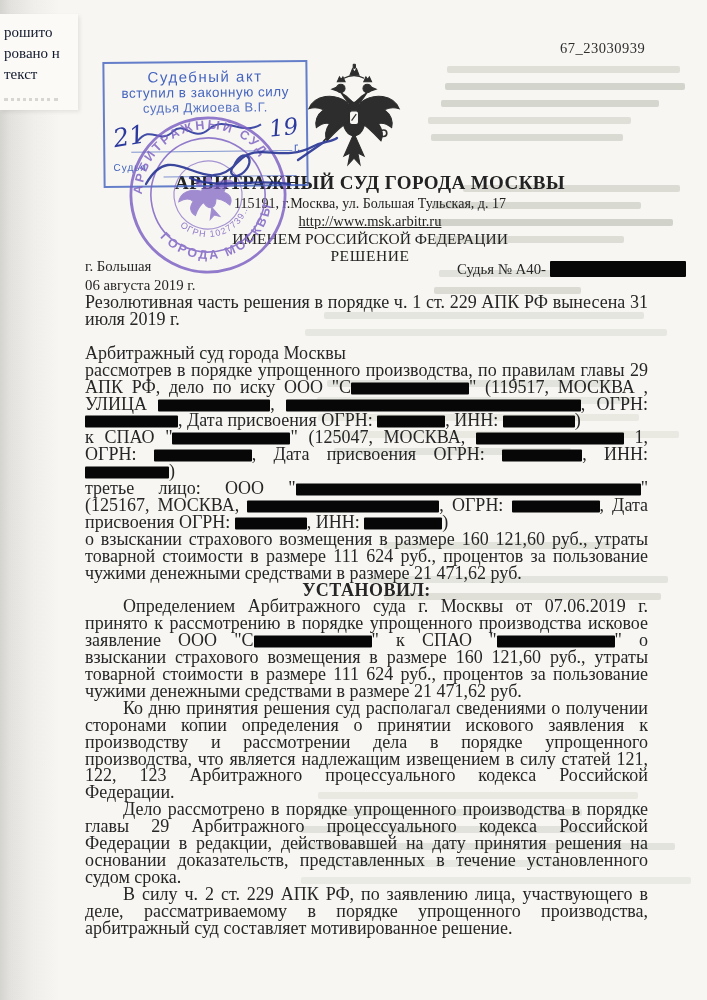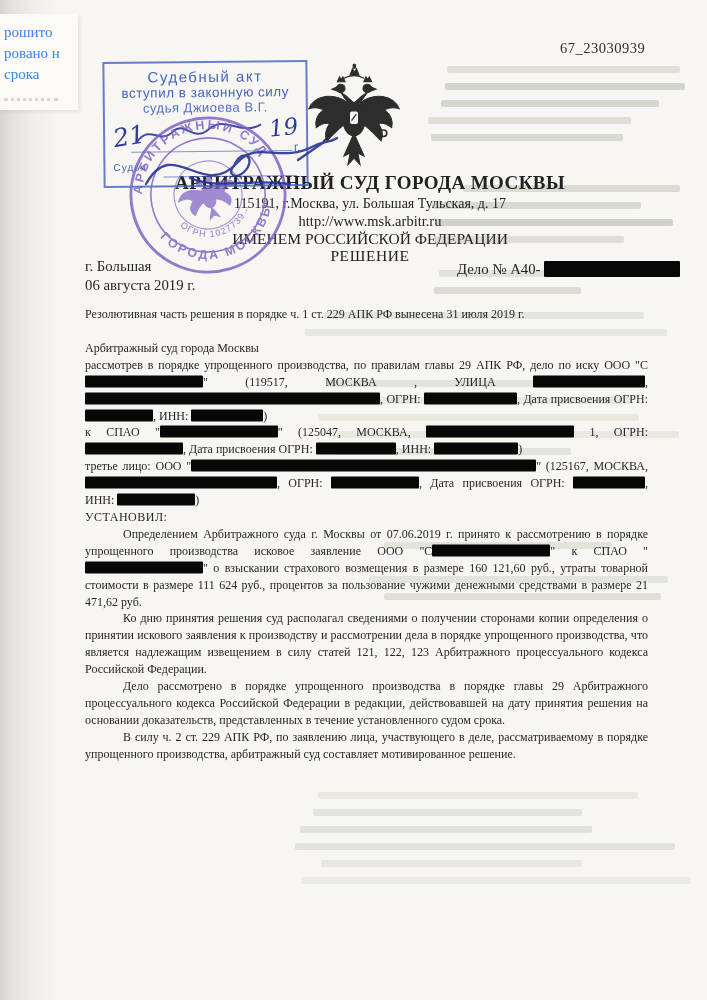--- a/index.html
+++ b/index.html
@@ -11,47 +11,47 @@
     font-family:"Liberation Serif", serif;
     color:#262626;
   }
   
   .edge-shade{position:absolute; left:0; top:0; width:60px; height:100%;
     background:linear-gradient(90deg, rgba(120,120,115,.18), rgba(120,120,115,.05) 55%, transparent);
     pointer-events:none;}
   
   .corner{position:absolute; left:0; top:14px; width:78px; height:96px;
     background:#fbfaf7; box-shadow:2px 2px 4px rgba(0,0,0,.08);}
-  .corner .frag{position:absolute; left:4px; top:8px; font-size:15px; line-height:21px; color:#3b82f6;}
+  .corner .frag{position:absolute; left:4px; top:8px; font-size:15px; line-height:21px; color:#0f172a;}
   .corner .faded{position:absolute; left:4px; top:84px; width:54px; border-top:3px dotted #c9c7c2; opacity:.7;}
   
   .doccode{position:absolute; top:40px; left:560px; font-size:14.5px; letter-spacing:.5px; color:#2e2e2e;}
   
   .coa{position:absolute; left:303px; top:62px; width:102px; height:112px;}
   
   .hdr{position:absolute; left:70px; width:600px; text-align:center; color:#222;}
   .hdr.court{top:172px; font-size:19px; font-weight:bold; letter-spacing:.4px;}
   .hdr.addr{top:196px; font-size:14px;}
-  .hdr.url{top:213px; font-size:14.5px;}
+  .hdr.url{top:213px; font-size:14.5px;text-decoration:underline;}
   .hdr.name{top:230px; font-size:15.5px;}
   .hdr.dtype{top:247px; font-size:15.5px; letter-spacing:.6px;}
   
   .caserow{position:absolute; left:85px; top:258px; width:563px; font-size:14.8px;}
   .caserow .city{position:absolute; left:0; top:0;}
   .caserow .caseno{position:absolute; left:372px; top:0; white-space:nowrap;}
   .caserow .date{position:absolute; left:0; top:19px;}
   .red{display:inline-block; background:#070707; height:12px; transform:translateY(1.5px); border-radius:1px;}
   .red.case{height:16px; width:136px; transform:translateY(3px);}
   
-  .docbody{position:absolute; left:85px; top:306px; width:563px;
-    font-size:12px; line-height:16.9px; text-align:justify;}
+  .docbody{position:absolute; left:85px; top:294px; width:563px;
+    font-size:18px; line-height:16.9px; text-align:justify;}
   .docbody p{margin:0;}
   .docbody p.space{margin-top:17px;}
   .docbody p.indent{text-indent:38px;}
-  .docbody p.center{letter-spacing:.5px;}
+  .docbody p.center{text-align:center; letter-spacing:.5px;font-weight:bold;}
   
   .stamp{position:absolute; left:103px; top:61px; width:201px; height:122px;
     border:2.5px solid rgba(64,96,190,.8); transform:rotate(-.6deg);
     color:rgba(58,92,188,.95); font-family:"Liberation Sans", sans-serif; text-align:center;}
   .stamp .s1{margin-top:5px; font-size:15px; letter-spacing:1.5px;}
   .stamp .s2{font-size:13.5px; letter-spacing:.5px;}
   .stamp .s3{font-size:13px; letter-spacing:.5px; opacity:.9;}
   .stamp .dline{position:absolute; left:26px; right:14px; top:88px; border-bottom:1.5px solid rgba(64,96,190,.65);}
   .stamp .gdot{position:absolute; right:6px; top:78px; font-size:12px;}
   .stamp .judge{position:absolute; left:8px; top:98px; font-size:10px; letter-spacing:1px;}
@@ -110,21 +110,21 @@
         <div style="position: absolute; left: 6px; top: 89px; width: 390px; height: 7px; background: rgba(150, 156, 138, 0.13);"></div>
       </div>
     </div>
 
   <div class="edge-shade"></div>
 
   <div class="corner">
     <div class="frag">
       <div>рошито</div>
       <div>ровано н</div>
-      <div>срока</div>
+      <div>текст</div>
     </div>
     <div class="faded"></div>
   </div>
 
   <div class="doccode">67_23030939</div>
 
   <svg class="coa" viewBox="0 0 100 110">
     <g fill="#2d2d2d" stroke="#2d2d2d" stroke-width="1">
       <path d="M46,13 l2.5,-6.5 2,3.6 2,-3.6 2.5,6.5 z"></path>
       <rect x="49.2" y="2.2" width="2.2" height="4" rx=".5"></rect>
@@ -148,30 +148,31 @@
   </svg>
 
   <div class="hdr court">АРБИТРАЖНЫЙ СУД ГОРОДА МОСКВЫ</div>
   <div class="hdr addr">115191, г.Москва, ул. Большая Тульская, д. 17</div>
   <div class="hdr url">http://www.msk.arbitr.ru</div>
   <div class="hdr dtype">РЕШЕНИЕ</div>
   <div class="hdr name">ИМЕНЕМ РОССИЙСКОЙ ФЕДЕРАЦИИ</div>
 
   <div class="caserow">
     <span class="city">г. Большая</span>
-    <span class="caseno"><span>Дело № А40-</span> <span class="red case"></span></span>
+    <span class="caseno"><span>Судья № А40-</span> <span class="red case"></span></span>
     <span class="date">06 августа 2019 г.</span>
   </div>
 
   <div class="docbody" id="docbody">
       <p class="">Резолютивная часть решения в порядке ч. 1 ст. 229 АПК РФ вынесена 31 июля 2019 г.</p>
       <p class=" space">Арбитражный суд города Москвы</p>
       <p class="">рассмотрев в порядке упрощенного производства, по правилам главы 29 АПК РФ, дело по иску ООО "С<span class="red" style="width: 118px;"></span>" (119517, МОСКВА , УЛИЦА <span class="red" style="width: 112px;"></span>, <span class="red" style="width: 295px;"></span>, ОГРН: <span class="red" style="width: 93px;"></span>, Дата присвоения ОГРН: <span class="red" style="width: 68px;"></span>, ИНН: <span class="red" style="width: 72px;"></span>)</p>
       <p class="">к СПАО "<span class="red" style="width: 118px;"></span>" (125047, МОСКВА, <span class="red" style="width: 148px;"></span> 1, ОГРН: <span class="red" style="width: 98px;"></span>, Дата присвоения ОГРН: <span class="red" style="width: 80px;"></span>, ИНН: <span class="red" style="width: 84px;"></span>)</p>
       <p class="">третье лицо: ООО "<span class="red" style="width: 345px;"></span>" (125167, МОСКВА, <span class="red" style="width: 192px;"></span>, ОГРН: <span class="red" style="width: 88px;"></span>, Дата присвоения ОГРН: <span class="red" style="width: 72px;"></span>, ИНН: <span class="red" style="width: 78px;"></span>)</p>
+      <p class="">о взыскании страхового возмещения в размере 160 121,60 руб., утраты товарной стоимости в размере 111 624 руб., процентов за пользование чужими денежными средствами в размере 21 471,62 руб.</p>
       <p class="center">УСТАНОВИЛ:</p>
       <p class=" indent">Определением Арбитражного суда г. Москвы от 07.06.2019 г. принято к рассмотрению в порядке упрощенного производства исковое заявление ООО "С<span class="red" style="width: 118px;"></span>"  к СПАО "<span class="red" style="width: 118px;"></span>" о взыскании страхового возмещения в размере 160 121,60 руб., утраты товарной стоимости в размере 111 624 руб., процентов за пользование чужими денежными средствами в размере 21 471,62 руб.</p>
       <p class=" indent">Ко дню принятия решения суд располагал сведениями о получении сторонами копии определения о принятии искового заявления к производству и рассмотрении дела в порядке упрощенного производства, что является надлежащим извещением в силу статей 121, 122, 123 Арбитражного процессуального кодекса Российской Федерации.</p>
       <p class=" indent">Дело рассмотрено в порядке упрощенного производства в порядке главы 29 Арбитражного процессуального кодекса Российской Федерации в редакции, действовавшей на дату принятия решения на основании доказательств, представленных в течение установленного судом срока.</p>
       <p class=" indent">В силу ч. 2 ст. 229 АПК РФ,  по заявлению лица, участвующего в деле, рассматриваемому в порядке упрощенного производства, арбитражный суд составляет мотивированное решение.</p>
     </div>
 
   <div class="stamp">
     <div class="s1">Судебный акт</div>
     <div class="s2">вступил в законную силу</div>

